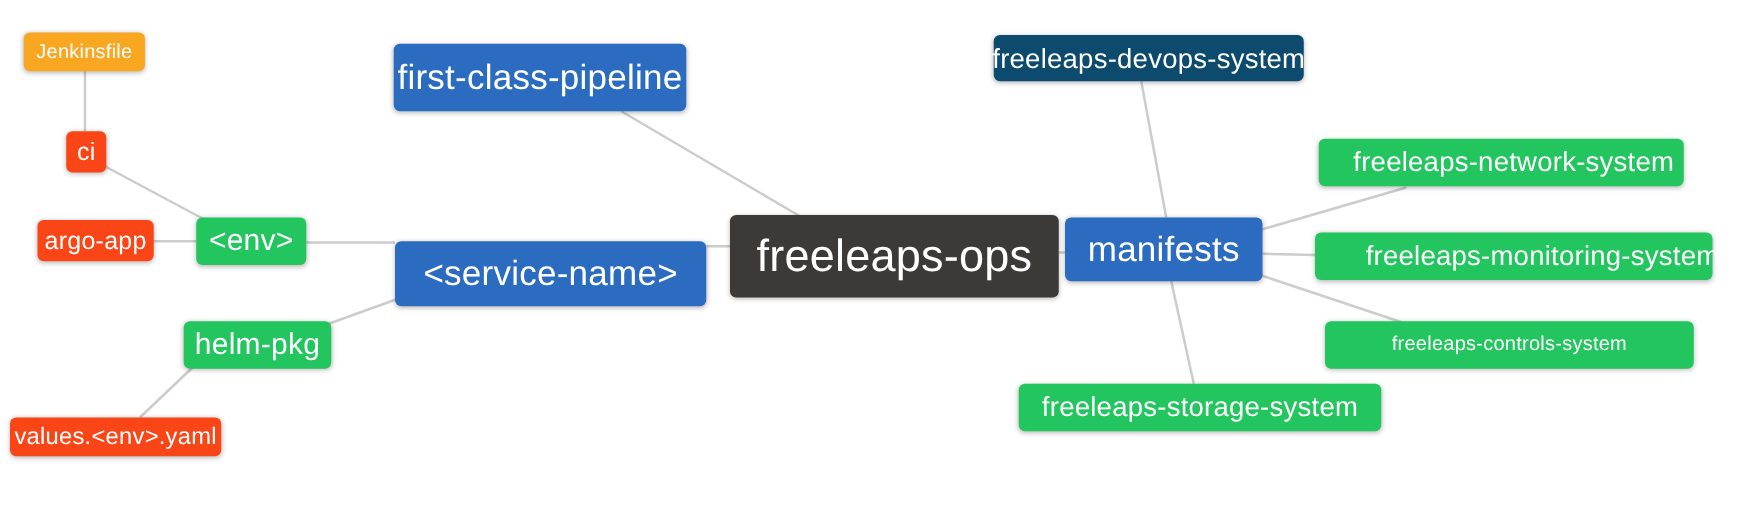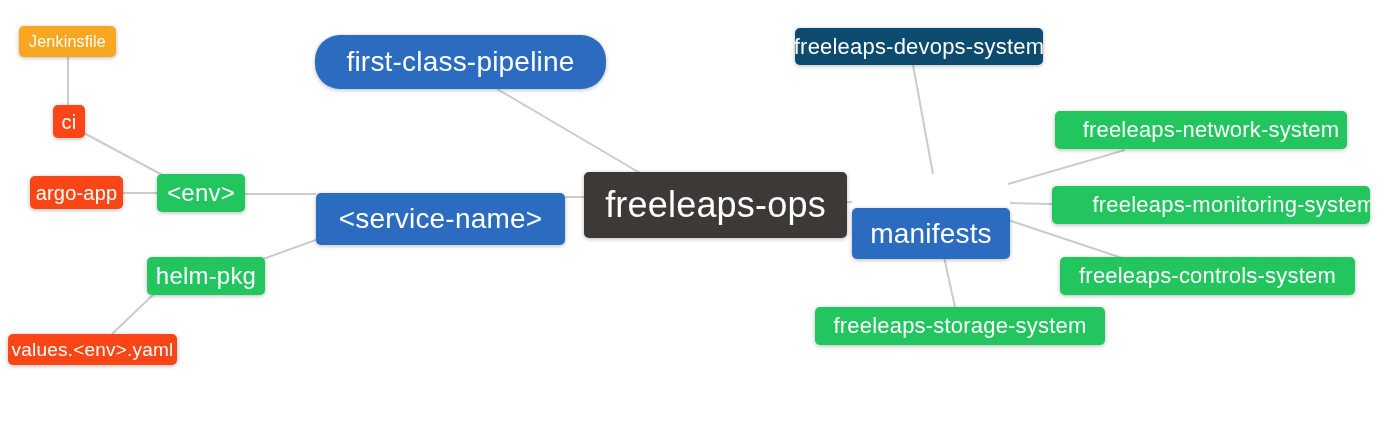--- a/index.html
+++ b/index.html
@@ -30,28 +30,28 @@
       <line x1="565" y1="197" x2="584" y2="197" stroke="#cccccc" stroke-width="2"></line>
       <line x1="847" y1="202" x2="852" y2="202" stroke="#cccccc" stroke-width="2"></line>
       <line x1="933" y1="174" x2="913" y2="65" stroke="#cccccc" stroke-width="2"></line>
       <line x1="1008" y1="184" x2="1125" y2="150" stroke="#cccccc" stroke-width="2"></line>
       <line x1="1010" y1="203" x2="1052" y2="204" stroke="#cccccc" stroke-width="2"></line>
       <line x1="1008" y1="220" x2="1122" y2="258" stroke="#cccccc" stroke-width="2"></line>
       <line x1="937" y1="225" x2="955" y2="307" stroke="#cccccc" stroke-width="2"></line>
     </svg>
   <div id="nodes-layer">
       <div class="node" style="left: 584px; top: 172px; width: 263px; height: 66px; font-size: 36px; background: rgb(61, 57, 54); color: rgb(255, 255, 255);">freeleaps-ops</div>
-      <div class="node" style="left: 315px; top: 35px; width: 291px; height: 54px; font-size: 28px; background: rgb(43, 108, 192); color: rgb(255, 255, 255); border-radius: 25px;">first-class-pipeline</div>
+      <div class="node" style="left: 315px; top: 35px; width: 234px; height: 54px; font-size: 28px; background: rgb(43, 108, 192); color: rgb(255, 255, 255);">first-class-pipeline</div>
       <div class="node" style="left: 316px; top: 171px; width: 249px; height: 52px; font-size: 28px; background: rgb(43, 108, 192); color: rgb(255, 255, 255); margin-top: 22px;">&lt;service-name&gt;</div>
-      <div class="node" style="left: 852px; top: 174px; width: 158px; height: 51px; font-size: 28px; background: rgb(43, 108, 192); color: rgb(255, 255, 255); margin-top: 34px;">manifests</div>
+      <div class="node" style="left: 852px; top: 174px; width: 158px; height: 51px; font-size: 28px; background: rgb(43, 108, 192); color: rgb(255, 255, 255);">manifests</div>
       <div class="node" style="left: 157px; top: 174px; width: 88px; height: 38px; font-size: 24px; background: rgb(34, 197, 94); color: rgb(255, 255, 255);">&lt;env&gt;</div>
       <div class="node" style="left: 147px; top: 257px; width: 118px; height: 38px; font-size: 24px; background: rgb(34, 197, 94); color: rgb(255, 255, 255);">helm-pkg</div>
       <div class="node" style="left: 19px; top: 26px; width: 97px; height: 31px; font-size: 16px; background: rgb(249, 166, 32); color: rgb(255, 255, 255);">Jenkinsfile</div>
       <div class="node" style="left: 53px; top: 105px; width: 32px; height: 33px; font-size: 20px; background: rgb(250, 70, 22); color: rgb(255, 255, 255);">ci</div>
       <div class="node" style="left: 30px; top: 176px; width: 93px; height: 33px; font-size: 20px; background: rgb(250, 70, 22); color: rgb(255, 255, 255);">argo-app</div>
       <div class="node" style="left: 8px; top: 334px; width: 169px; height: 31px; font-size: 19px; background: rgb(250, 70, 22); color: rgb(255, 255, 255);">values.&lt;env&gt;.yaml</div>
       <div class="node" style="left: 795px; top: 28px; width: 248px; height: 37px; font-size: 22px; background: #0c4a6e; color: rgb(255, 255, 255);">freeleaps-devops-system</div>
       <div class="node" style="left: 1055px; top: 111px; width: 292px; height: 38px; font-size: 22px; background: rgb(34, 197, 94); color: rgb(255, 255, 255); padding-left: 20px;">freeleaps-network-system</div>
       <div class="node" style="left: 1052px; top: 186px; width: 318px; height: 38px; font-size: 22px; background: rgb(34, 197, 94); color: rgb(255, 255, 255); padding-left: 46px;">freeleaps-monitoring-system</div>
-      <div class="node" style="left: 1060px; top: 257px; width: 295px; height: 38px; font-size: 22px; background: rgb(34, 197, 94); color: rgb(255, 255, 255);">freeleaps-controls-system</div>
+      <div class="node" style="left: 1060px; top: 257px; width: 295px; height: 38px; font-size: 16px; background: rgb(34, 197, 94); color: rgb(255, 255, 255);">freeleaps-controls-system</div>
       <div class="node" style="left: 815px; top: 307px; width: 290px; height: 38px; font-size: 22px; background: rgb(34, 197, 94); color: rgb(255, 255, 255);">freeleaps-storage-system</div>
     </div>
 </div>
 
 </body></html>

